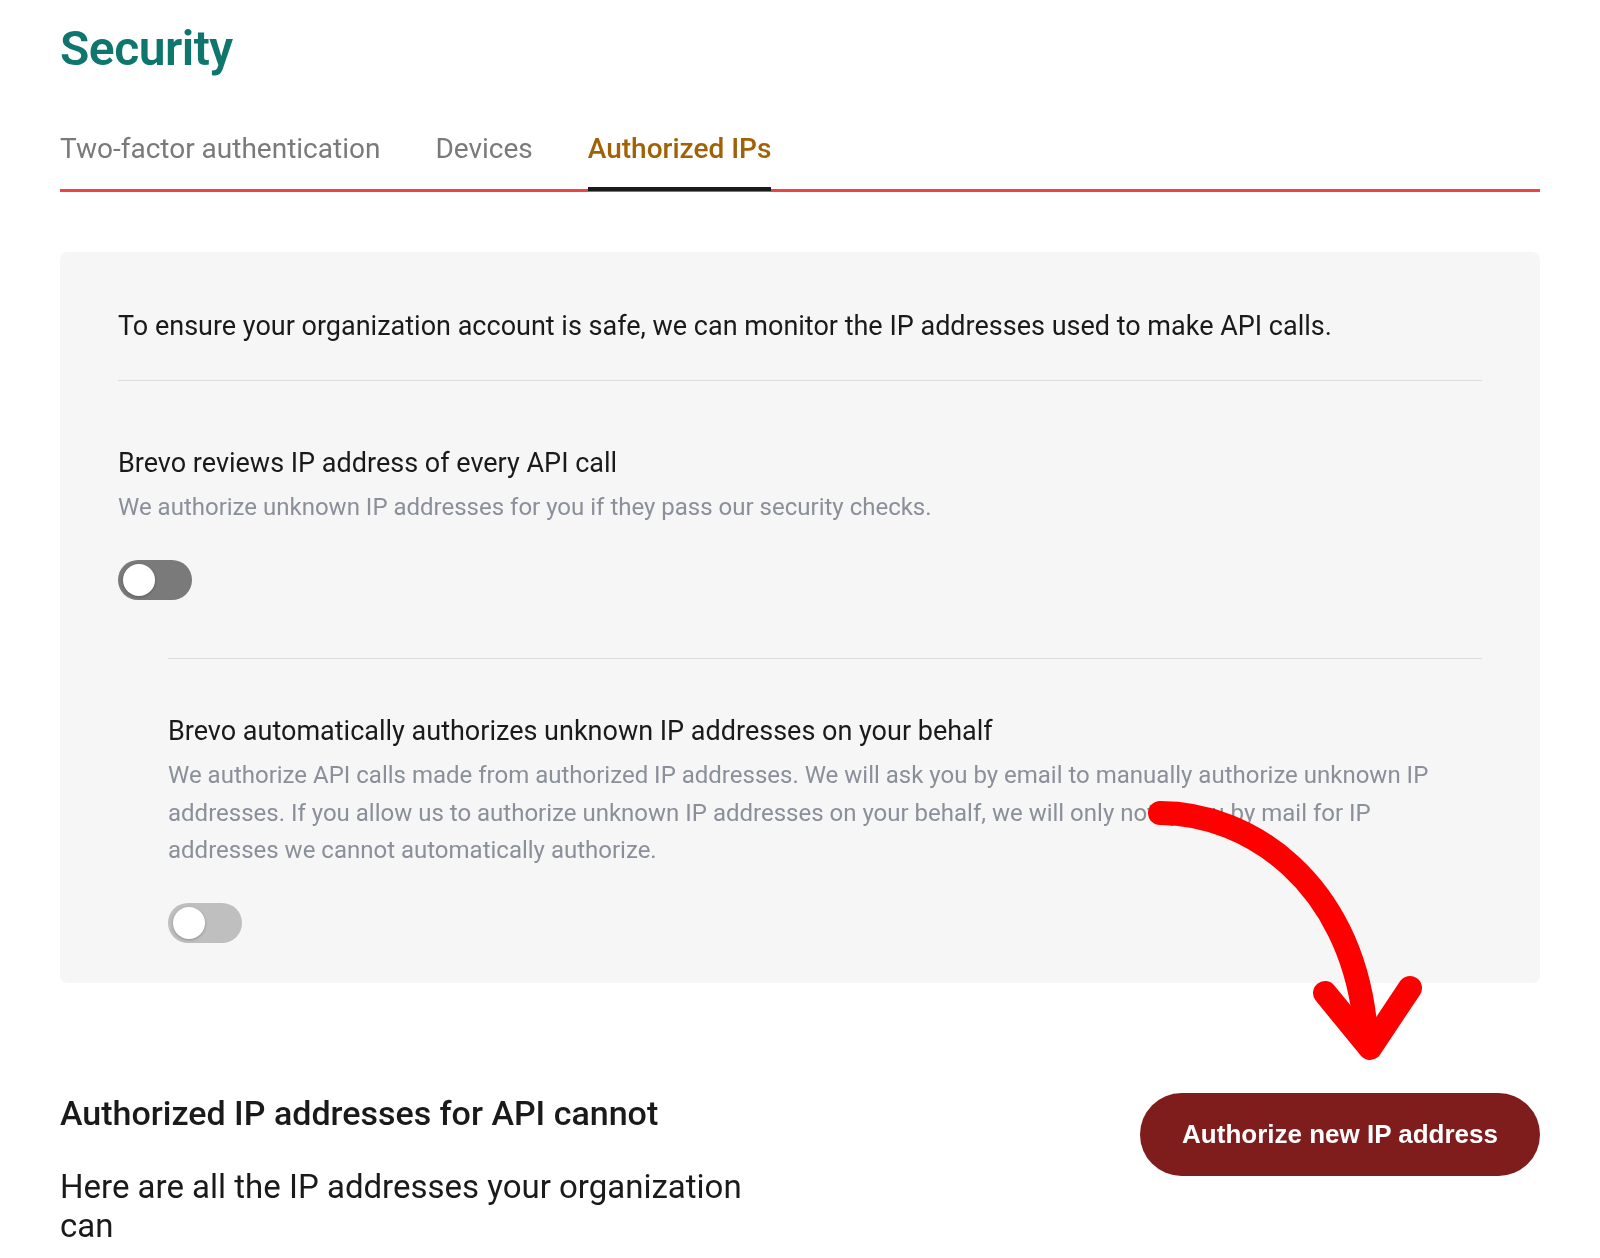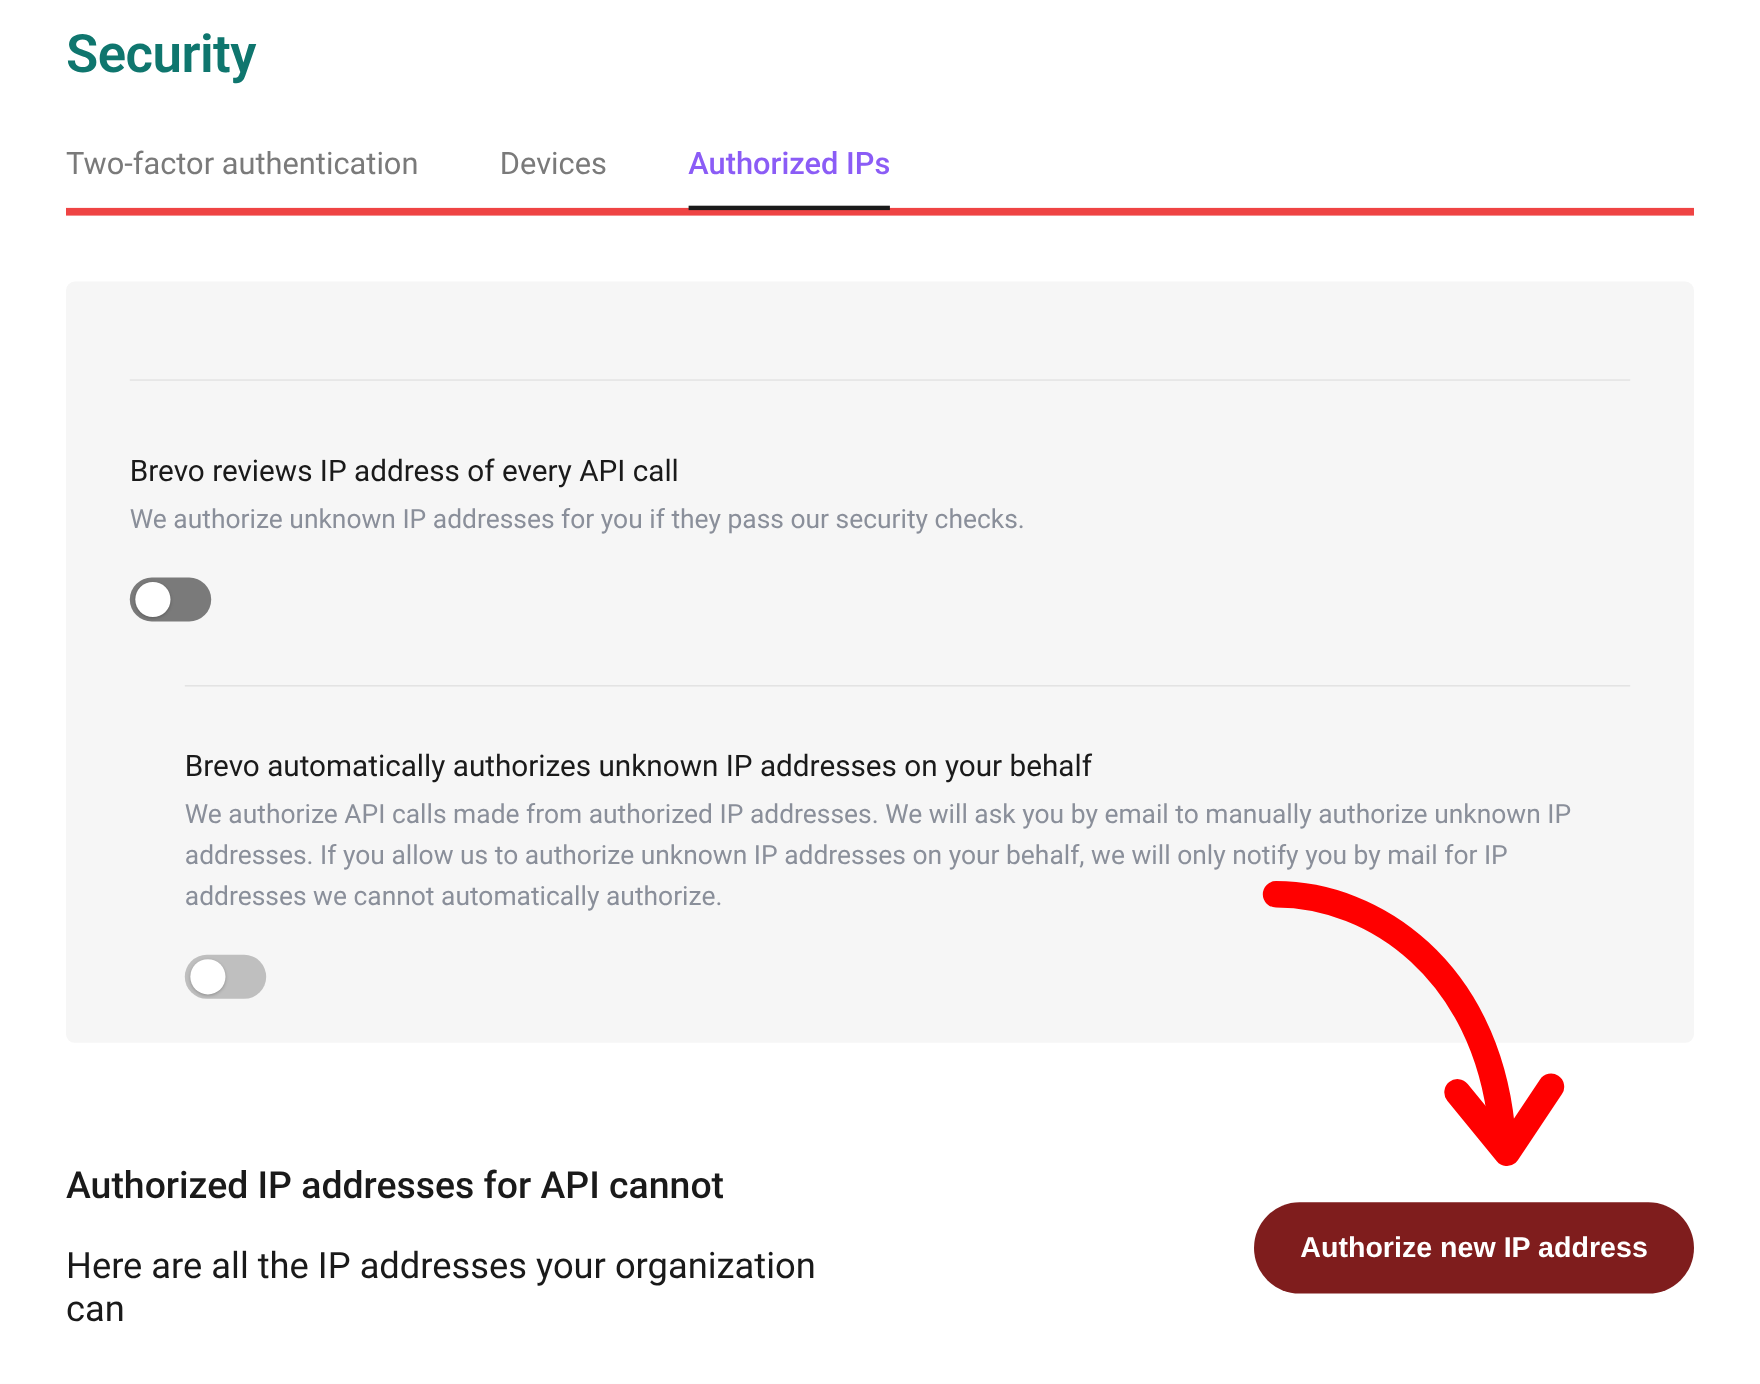--- a/index.html
+++ b/index.html
@@ -14,35 +14,35 @@
     }
     h1.page-title {
       font-size: 48px;
       font-weight: 600;
       letter-spacing: -0.5px;
       margin-bottom: 55px;
       color: #0f766e;
     }
     .tabs {
       display: flex;
-      gap: 74px;
-      border-bottom: 7px solid #ef4444;
+      gap: 55px;
+      border-bottom: 3px solid #ef4444;
       margin-bottom: 60px;
       margin-top: 16px;
     }
     .tab {
       font-size: 28px;
       color: #7a7a7a;
       padding-bottom: 22px;
       cursor: pointer;
       border-bottom: 4px solid transparent;
       margin-bottom: -2px;
     }
     .tab.active {
-      color: #8b5cf6;
+      color: #a16207;
       font-weight: 500;
       border-bottom-color: #1a1a1a;
     }
     .card {
       background: #f6f6f6;
       border-radius: 8px;
       padding: 55px 58px 40px 58px;
       margin-bottom: 110px;
     }
     .card-title {
@@ -149,20 +149,21 @@
 
 <h1 class="page-title">Security</h1>
 
 <div class="tabs">
   <div class="tab">Two-factor authentication</div>
   <div class="tab">Devices</div>
   <div class="tab active">Authorized IPs</div>
 </div>
 
 <div class="card">
+  <div class="card-desc">To ensure your organization account is safe, we can monitor the IP addresses used to make API calls.</div>
 
   <div class="divider-1"></div>
 
   <div class="option-row">
     <div class="option-text">
       <div class="option-title">Brevo reviews IP address of every API call</div>
       <div class="option-sub">We authorize unknown IP addresses for you if they pass our security checks.</div>
     </div>
     <div class="toggle on">
       <div class="knob"></div>

